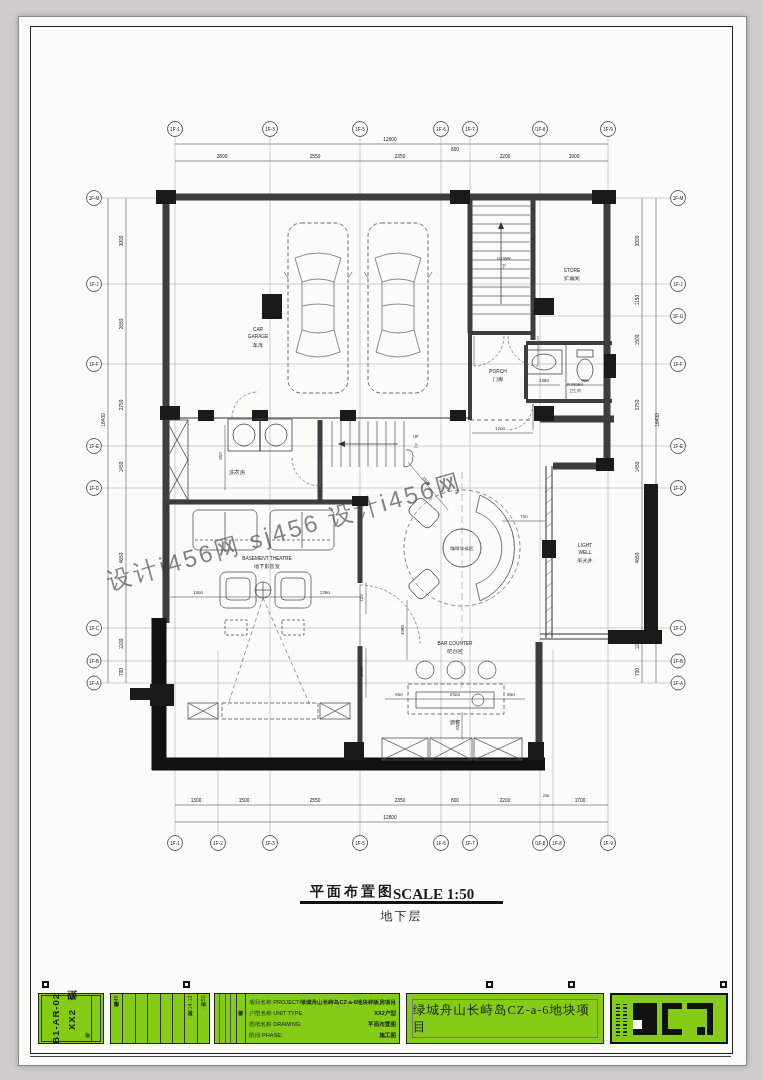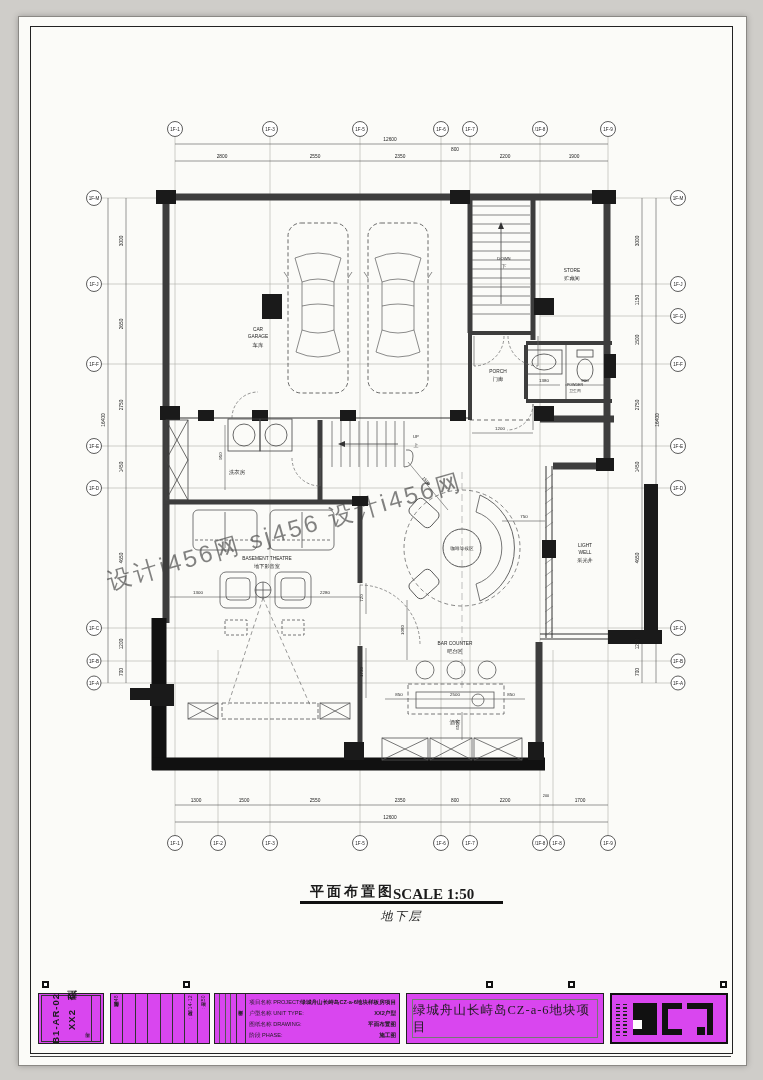--- a/index.html
+++ b/index.html
@@ -16,25 +16,25 @@
     border:1.6px solid #222;
   }
   #frame-bottom2{position:absolute;left:30px;top:1056px;width:701px;height:1px;background:#444;}
   svg{position:absolute;left:0;top:0;}
   svg text{font-family:"Liberation Sans",sans-serif;fill:#1f1f1f;}
   .figtitle{position:absolute;font-family:"Liberation Serif",serif;}
   #fig-title-zh{left:310px;top:883px;font-size:14px;letter-spacing:3px;font-weight:bold;}
   #fig-scale{left:393px;top:886px;font-size:15px;font-weight:bold;}
   #fig-underline{position:absolute;left:300px;top:901px;width:203px;height:3px;background:#111;}
   #fig-floor{position:absolute;left:300px;top:908px;width:203px;text-align:center;
-    font-size:12px;letter-spacing:2px;font-family:"Liberation Serif",serif;font-style:italic;}
+    font-size:12px;letter-spacing:2px;font-family:"Liberation Serif",serif;}
   
   .regmark{position:absolute;top:981px;width:7px;height:7px;background:#111;}
   .regmark::after{content:"";position:absolute;left:2px;top:2px;width:3px;height:3px;background:#fff;}
-  .tb{position:absolute;top:993px;height:51px;border:1.2px solid #222;background:#d946ef;box-sizing:border-box;}
+  .tb{position:absolute;top:993px;height:51px;border:1.2px solid #222;background:#84cc16;box-sizing:border-box;}
   .rotxt{writing-mode:vertical-rl;transform:rotate(180deg);white-space:nowrap;}
   #tb1{left:38px;width:66px;display:flex;align-items:center;justify-content:center;gap:4px;padding:2px;}
   #tb1 .inner{border:1px solid #333;width:100%;height:100%;display:flex;align-items:center;justify-content:center;gap:5px;}
   #tb1 .big{font-size:9.5px;font-weight:bold;letter-spacing:1px;}
   #tb1 .sub{border-left:1px solid #333;height:100%;display:flex;align-items:center;font-size:4.5px;padding:0 1px;}
   #tb2{left:110px;width:100px;display:flex;}
   #tb2 .cell{flex:1;border-right:.8px solid #333;display:flex;align-items:flex-start;justify-content:center;overflow:hidden;padding-top:1px;}
   #tb2 .cell:last-child{border-right:none;}
   #tb2 .cell span{font-size:4.6px;letter-spacing:.5px;}
   #tb3{left:214px;width:186px;display:flex;}

